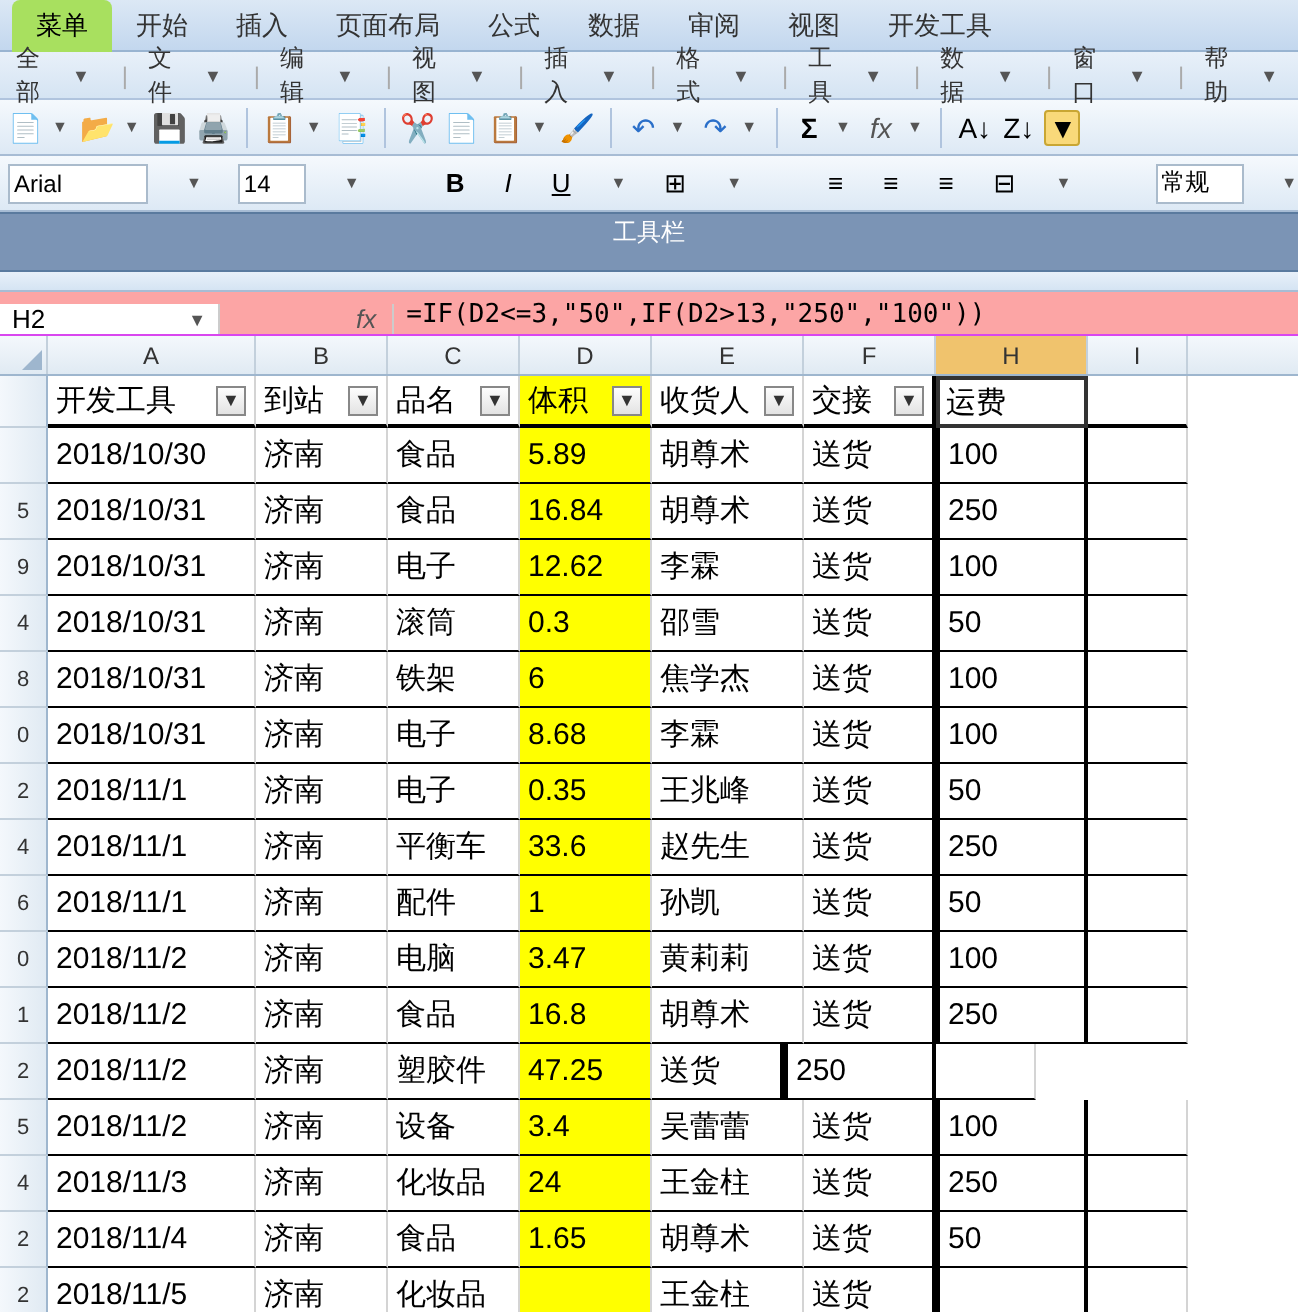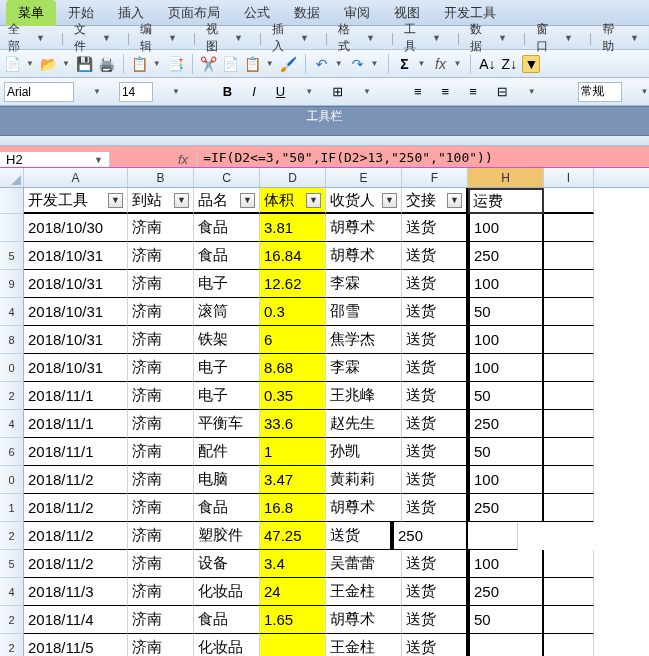--- a/index.html
+++ b/index.html
@@ -219,21 +219,21 @@
     <div class="cell hdr cH cH-col selcell">
         <span>运费</span>
       </div>
     <div class="cell cI"></div>
   </div>
 <div class="row hline">
       <div class="rh"></div>
       <div class="cell cA">2018/10/30</div>
       <div class="cell cB">济南</div>
       <div class="cell cC">食品</div>
-      <div class="cell cD yellow">3.81</div>
+      <div class="cell cD yellow">5.89</div>
       <div class="cell cE">胡尊术</div>
       <div class="cell cF thick-r">送货</div>
       <div class="cell cH cH-col">100</div>
       <div class="cell cI"></div>
     </div>
     <div class="row hline">
       <div class="rh">5</div>
       <div class="cell cA">2018/10/31</div>
       <div class="cell cB">济南</div>
       <div class="cell cC">食品</div>

